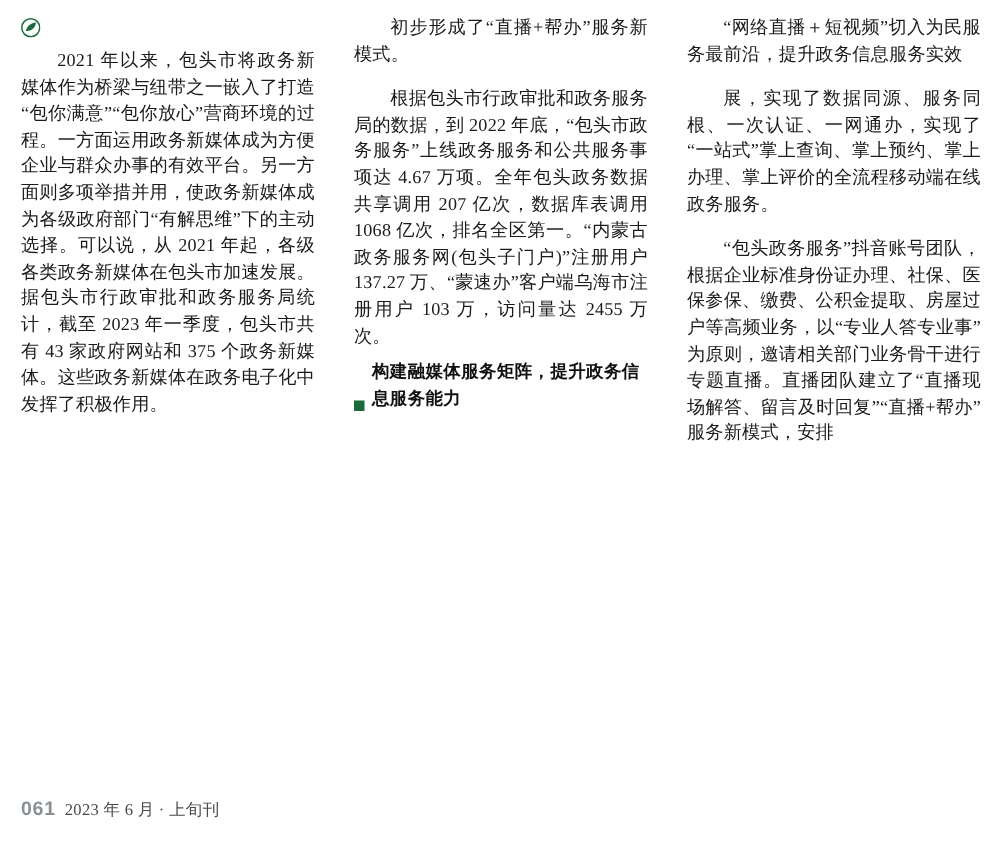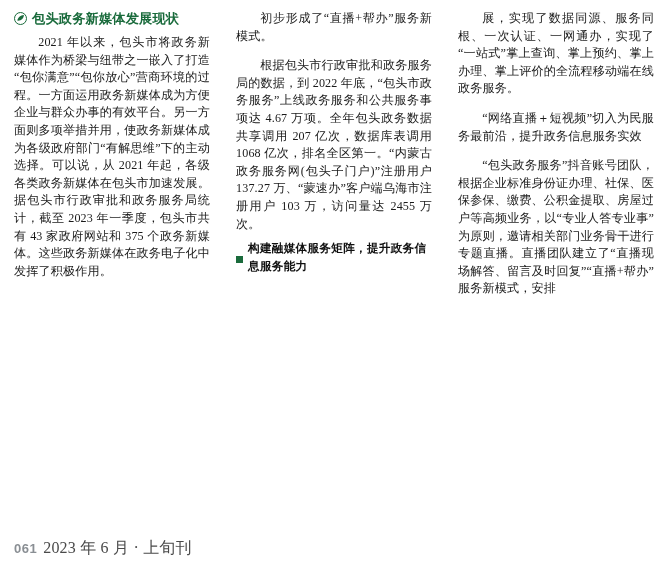--- a/index.html
+++ b/index.html
@@ -56,21 +56,21 @@
   .heading .htext {
     font-family: "Liberation Sans", "DejaVu Sans", sans-serif;
     font-weight: bold;
     font-size: 13.2px;
     line-height: 17px;
     color: #1a6b3c;
     letter-spacing: 0.2px;
   }
   .sub-heading {
     display: flex;
-    align-items: center;
+    align-items: flex-end;
     gap: 5px;
     margin: 6px 0 5px 0;
   }
   .sub-heading .sq {
     flex: 0 0 auto;
     width: 7px;
     height: 7px;
     background: #1a6b3c;
     margin-top: 5px;
   }
@@ -90,55 +90,54 @@
     text-align: justify;
     text-justify: inter-ideograph;
     text-indent: 2em;
     letter-spacing: 0.15px;
   }
   p.para + p.para { margin-top: 12px; }
 
   .footer {
     position: absolute;
     left: 14px;
-    bottom: 14px;
+    bottom: 26px;
     display: flex;
     align-items: baseline;
     gap: 6px;
   }
   .folio {
     font-family: "Liberation Sans", "DejaVu Sans", sans-serif;
     font-weight: bold;
     font-size: 13px;
     color: #8a8f94;
     letter-spacing: 0.5px;
   }
   .footer-text {
-    font-size: 16px;
+    font-size: 11px;
     color: #4a4a4a;
     letter-spacing: 0.2px;
   }
 </style>
 </head>
 <body>
 
 <div class="page">
 
   <div class="columns">
 
     <div class="col col-1">
 
       <div class="heading">
         <span class="deco">
           <svg width="13" height="13" viewBox="0 0 13 13">
             <circle cx="6.5" cy="6.5" r="6" fill="none" stroke="#1a6b3c" stroke-width="1"></circle>
             <path d="M3.2 8.6 C4.2 4.4 7.6 3.2 10 3.0 C9.6 6.4 7.2 9.0 3.2 8.6 Z" fill="#1a6b3c"></path>
           </svg>
         </span>
-        <span class="htext">包头政务新媒体发展现状</span>
       </div>
 
       <p class="para">2021 年以来，包头市将政务新媒体作为桥梁与纽带之一嵌入了打造“包你满意”“包你放心”营商环境的过程。一方面运用政务新媒体成为方便企业与群众办事的有效平台。另一方面则多项举措并用，使政务新媒体成为各级政府部门“有解思维”下的主动选择。可以说，从 2021 年起，各级各类政务新媒体在包头市加速发展。据包头市行政审批和政务服务局统计，截至 2023 年一季度，包头市共有 43 家政府网站和 375 个政务新媒体。这些政务新媒体在政务电子化中发挥了积极作用。</p>
 
     </div>
 
     <div class="col col-2">
 
       <p class="para">初步形成了“直播+帮办”服务新模式。</p>
       <p class="para">根据包头市行政审批和政务服务局的数据，到 2022 年底，“包头市政务服务”上线政务服务和公共服务事项达 4.67 万项。全年包头政务数据共享调用 207 亿次，数据库表调用 1068 亿次，排名全区第一。“内蒙古政务服务网(包头子门户)”注册用户 137.27 万、“蒙速办”客户端乌海市注册用户 103 万，访问量达 2455 万次。</p>
@@ -147,22 +146,22 @@
       <div class="sub-heading">
         <span class="sq"></span>
         <span class="stext">构建融媒体服务矩阵，提升政务信息服务能力</span>
       </div>
 
 
     </div>
 
     <div class="col col-3">
 
+      <p class="para">“网络直播＋短视频”切入为民服务最前沿，提升政务信息服务实效</p>
       <p class="para">展，实现了数据同源、服务同根、一次认证、一网通办，实现了“一站式”掌上查询、掌上预约、掌上办理、掌上评价的全流程移动端在线政务服务。</p>
-      <p class="para">“网络直播＋短视频”切入为民服务最前沿，提升政务信息服务实效</p>
       <p class="para">“包头政务服务”抖音账号团队，根据企业标准身份证办理、社保、医保参保、缴费、公积金提取、房屋过户等高频业务，以“专业人答专业事”为原则，邀请相关部门业务骨干进行专题直播。直播团队建立了“直播现场解答、留言及时回复”“直播+帮办”服务新模式，安排</p>
 
     </div>
 
   </div>
 
   <div class="footer">
     <span class="folio">061</span>
     <span class="footer-text">2023 年 6 月 · 上旬刊</span>
   </div>

